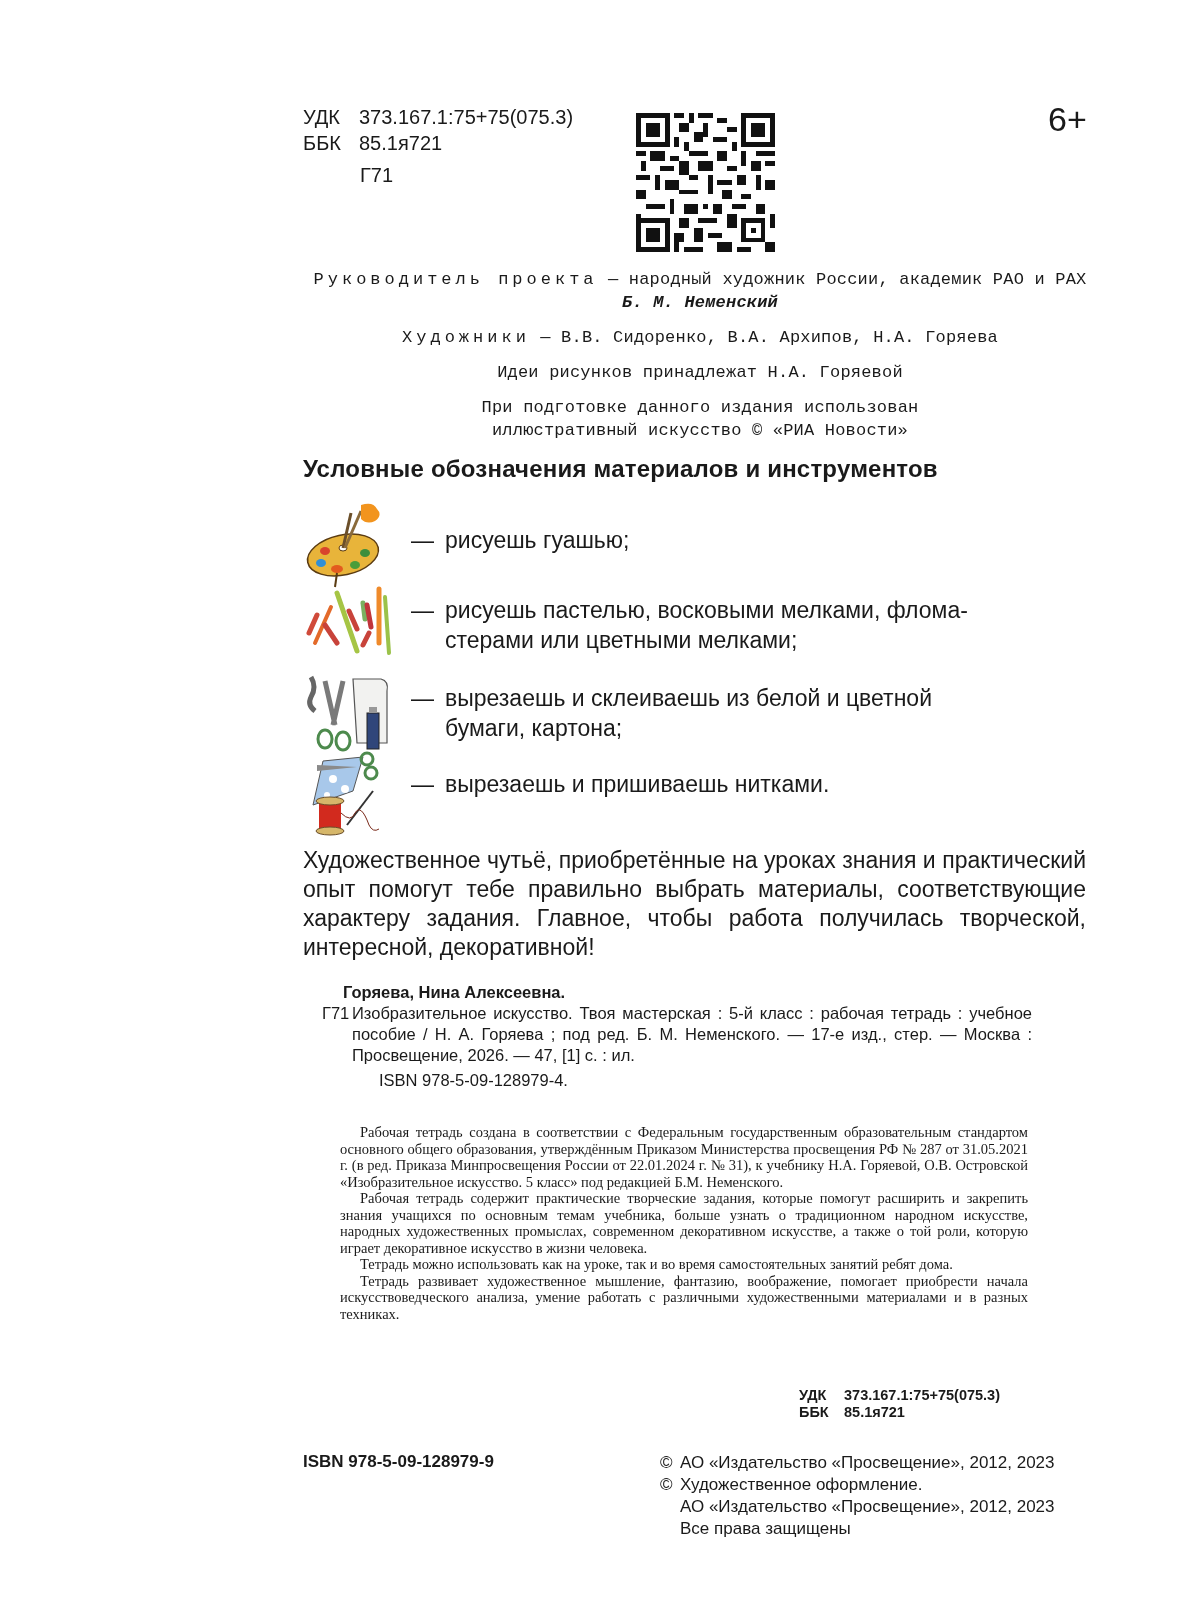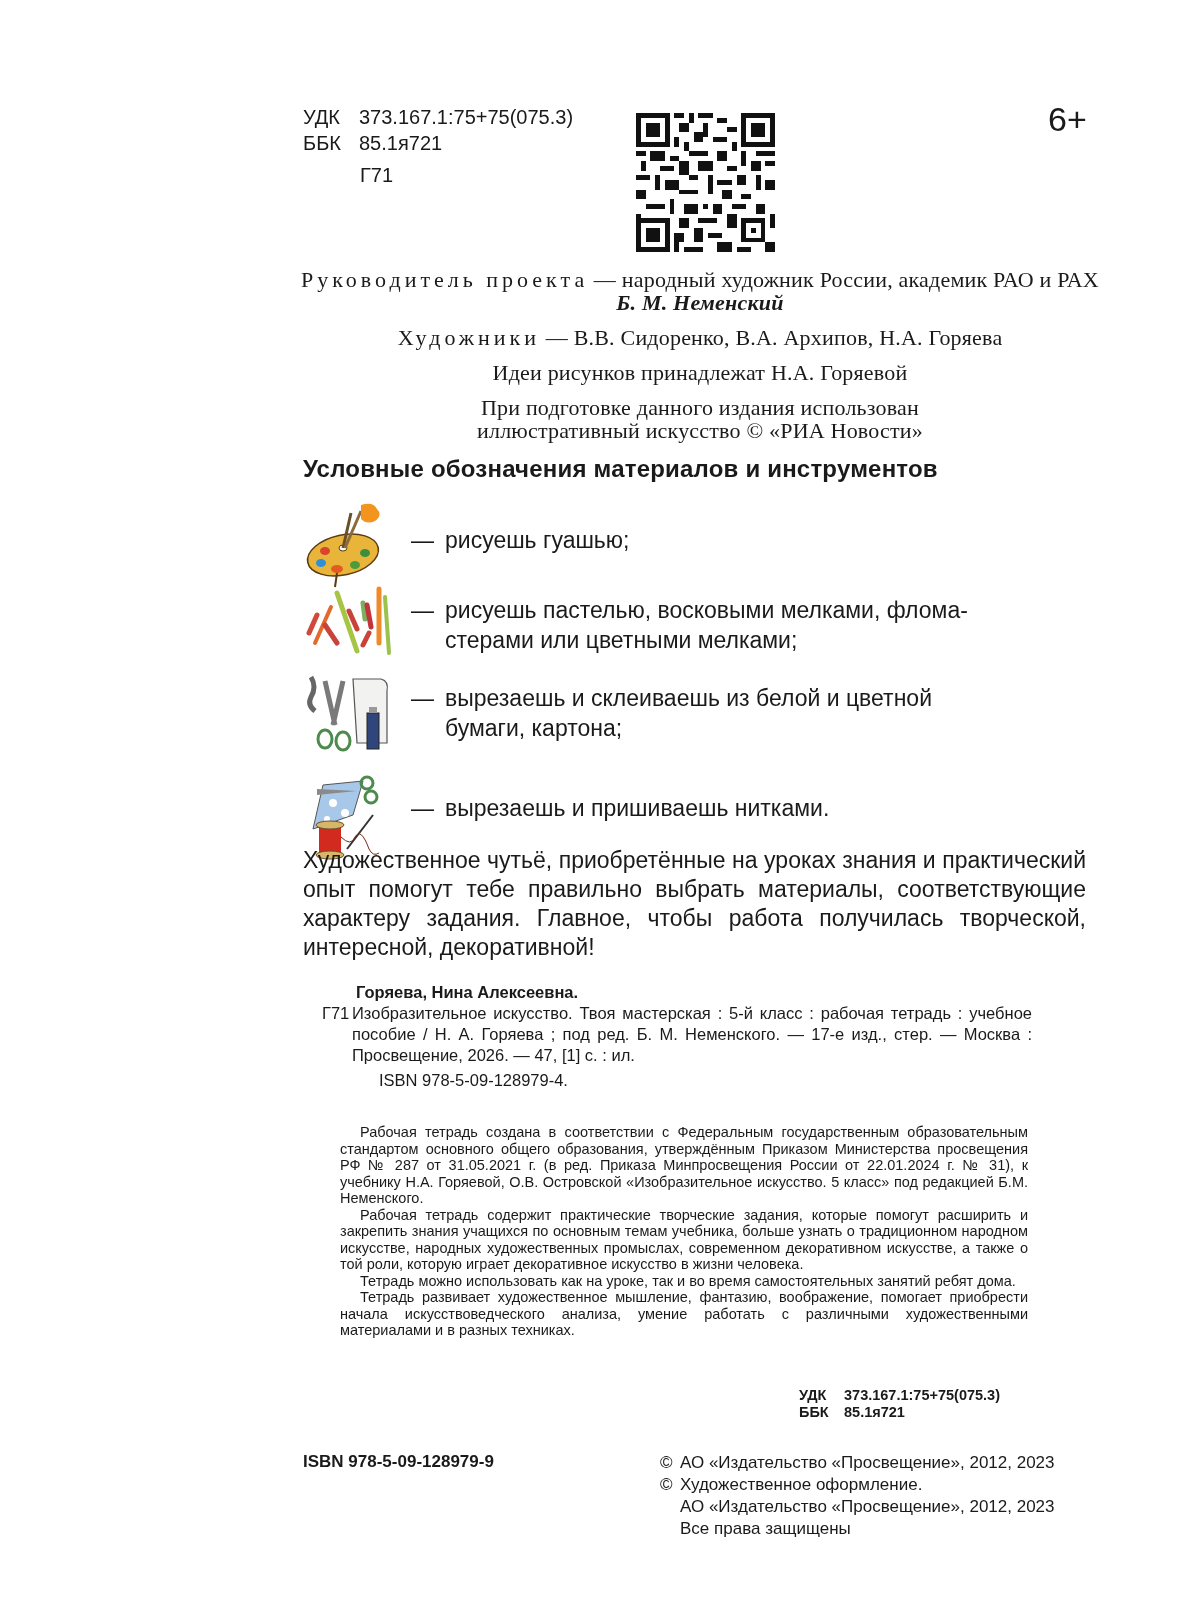--- a/index.html
+++ b/index.html
@@ -4,40 +4,40 @@
 <style>
   html, body { margin: 0; padding: 0; background: #ffffff; }
   body { width: 1200px; height: 1619px; position: relative; overflow: hidden; color: #1a1a1a; font-family: "Liberation Sans", sans-serif; }
   .abs { position: absolute; }
   .cat { left: 303px; top: 104px; font-size: 20px; line-height: 26px; }
   .cat .row span { display: inline-block; }
   .cat .lbl { width: 56px; }
   .cat .g71 { margin-left: 57px; margin-top: 6px; }
   .age { left: 1048px; top: 100px; font-size: 34px; }
   .qr { left: 636px; top: 113px; width: 139px; height: 139px; }
-  .credits { left: 300px; width: 800px; top: 268px; text-align: center; font-family: Liberation Serif, serif; font-size: 22px; line-height: 23px; letter-spacing: 0.2px; }
+  .credits { left: 300px; width: 800px; top: 268px; text-align: center; font-family: Liberation Mono, monospace; font-size: 17px; line-height: 23px; letter-spacing: 0.2px; }
   .credits p { margin: 0 0 12px 0; }
   .spaced { letter-spacing: 4px; }
   .credits b { font-style: italic; font-weight: bold; }
   .heading { left: 303px; top: 455px; font-size: 24px; font-weight: bold; letter-spacing: 0.2px; }
   .legend { left: 303px; top: 503px; width: 785px; }
   .legend-item { display: flex; align-items: flex-start; position: absolute; left: 0; width: 785px; }
   .legend-item .ico { width: 92px; height: 86px; flex: none; }
   .legend-item .txt { font-size: 23px; line-height: 30px; text-align: justify; text-align-last: left; padding-left: 16px; flex: 1; }
   .legend-item .txt .dash { display: inline-block; width: 34px; }
   .legend-item .txt .cont { display: block; padding-left: 34px; }
   .para { left: 303px; top: 846px; width: 783px; font-size: 23px; line-height: 29px; text-align: justify; }
   .biblio { left: 322px; top: 982px; width: 710px; font-size: 16.5px; line-height: 21px; }
-  .biblio .author { font-weight: bold; margin-left: 34px; }
+  .biblio .author { font-weight: bold; margin-left: 21px; }
   .biblio .entry { display: flex; }
   .biblio .entry .code { width: 30px; flex: none; }
   .biblio .entry .body { flex: 1; text-align: justify; }
   .biblio .isbn { margin-left: 57px; margin-top: 4px; }
   .annot { left: 340px; top: 1124px; width: 688px; font-size: 14.5px; line-height: 16.5px; text-align: justify; }
-  .annot p { margin: 0; text-indent: 20px; }
+  .annot p { margin: 0; text-indent: 20px; font-family: Liberation Serif, serif; }
   .cat2 { left: 799px; top: 1387px; font-size: 14.5px; line-height: 17px; font-weight: bold; }
   .cat2 .lbl { display: inline-block; width: 45px; }
   .isbn-bottom { left: 303px; top: 1452px; font-size: 17px; font-weight: bold; }
   .copy { left: 660px; top: 1452px; font-size: 17px; line-height: 22px; width: 420px; }
   .copy .line { display: flex; }
   .copy .sym { width: 20px; flex: none; }
 </style>
 </head>
 <body>
 
@@ -126,21 +126,21 @@
         <path d="M22 10 l10 44 M40 10 l-10 44" stroke="#7a7a7a" stroke-width="5"></path>
         <ellipse cx="22" cy="68" rx="7" ry="9" fill="none" stroke="#4d8a4d" stroke-width="3"></ellipse>
         <ellipse cx="40" cy="70" rx="7" ry="9" fill="none" stroke="#4d8a4d" stroke-width="3"></ellipse>
         <rect x="64" y="42" width="12" height="36" fill="#30467a" stroke="#222"></rect>
         <rect x="66" y="36" width="8" height="6" fill="#999"></rect>
       </svg>
     </div>
     <div class="txt" style="padding-top:12px"><span class="dash">—</span><span>вырезаешь и склеиваешь из белой и цветной</span><span class="cont">бумаги, картона;</span></div>
   </div>
 
-  <div class="legend-item" style="top:272px">
+  <div class="legend-item" style="top:248px">
     <div class="ico">
       <svg width="92" height="86" viewBox="0 0 92 86">
         <path d="M20 10 l40 -4 l-10 34 l-40 14 z" fill="#a8c8ea" stroke="#555"></path>
         <circle cx="30" cy="28" r="4" fill="#fff"></circle>
           <circle cx="42" cy="38" r="4" fill="#fff"></circle>
           <circle cx="24" cy="44" r="3" fill="#fff"></circle>
         <path d="M14 14 l40 2 l-40 4 z" fill="#8a8a8a"></path>
         <circle cx="64" cy="8" r="6" fill="none" stroke="#4d8a4d" stroke-width="3"></circle>
         <circle cx="68" cy="22" r="6" fill="none" stroke="#4d8a4d" stroke-width="3"></circle>
         <rect x="16" y="50" width="22" height="30" fill="#d22a1e"></rect>

